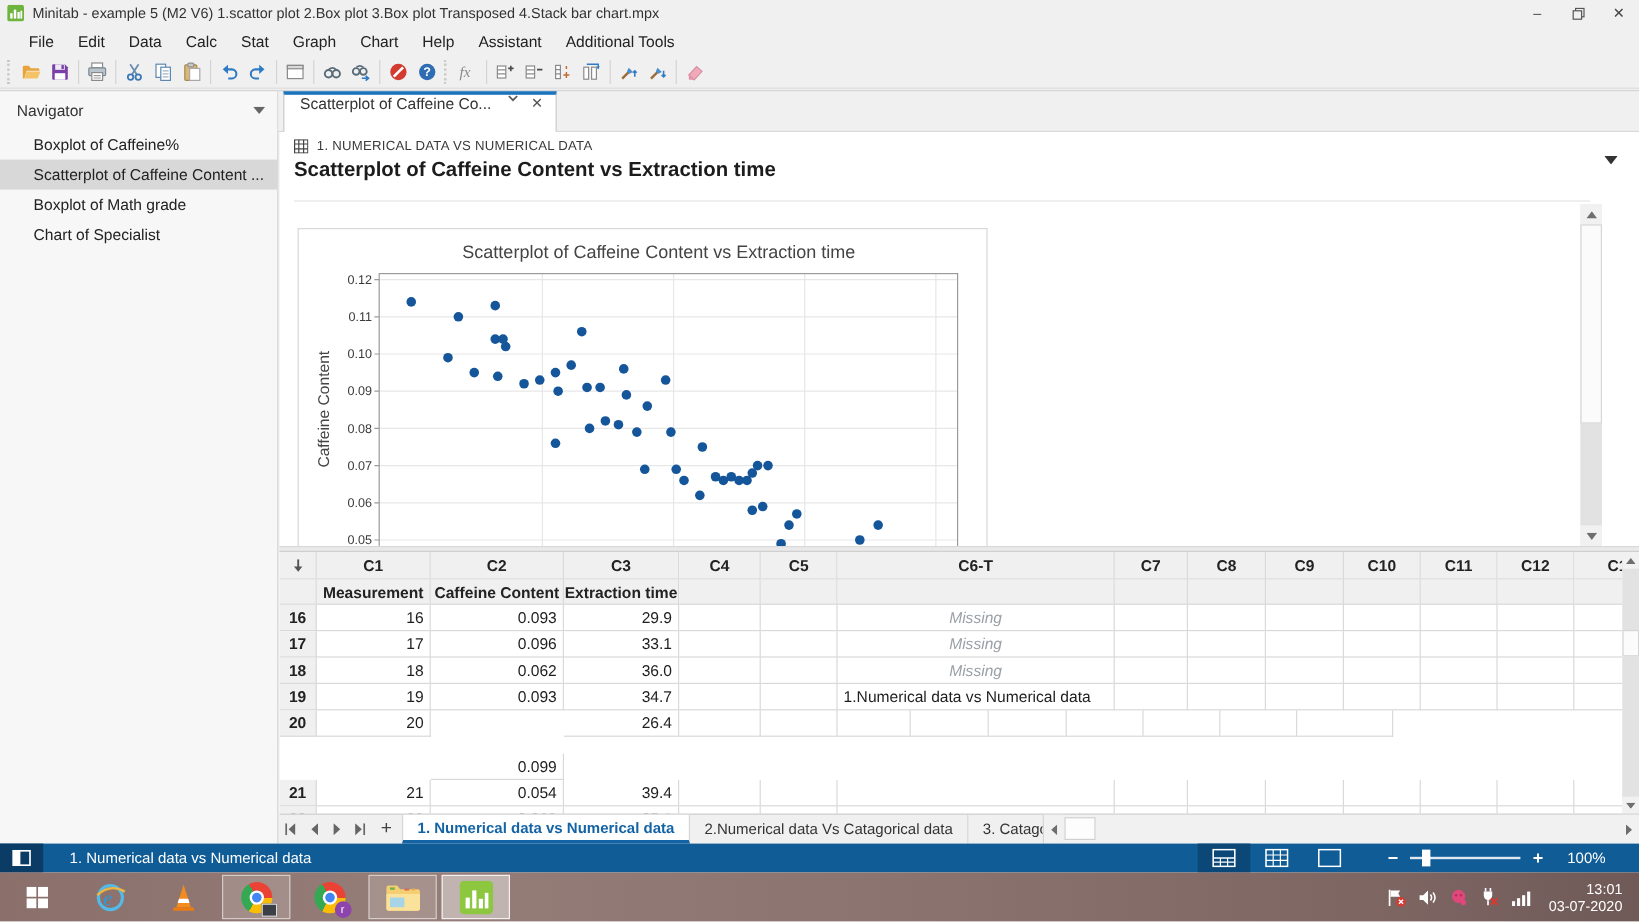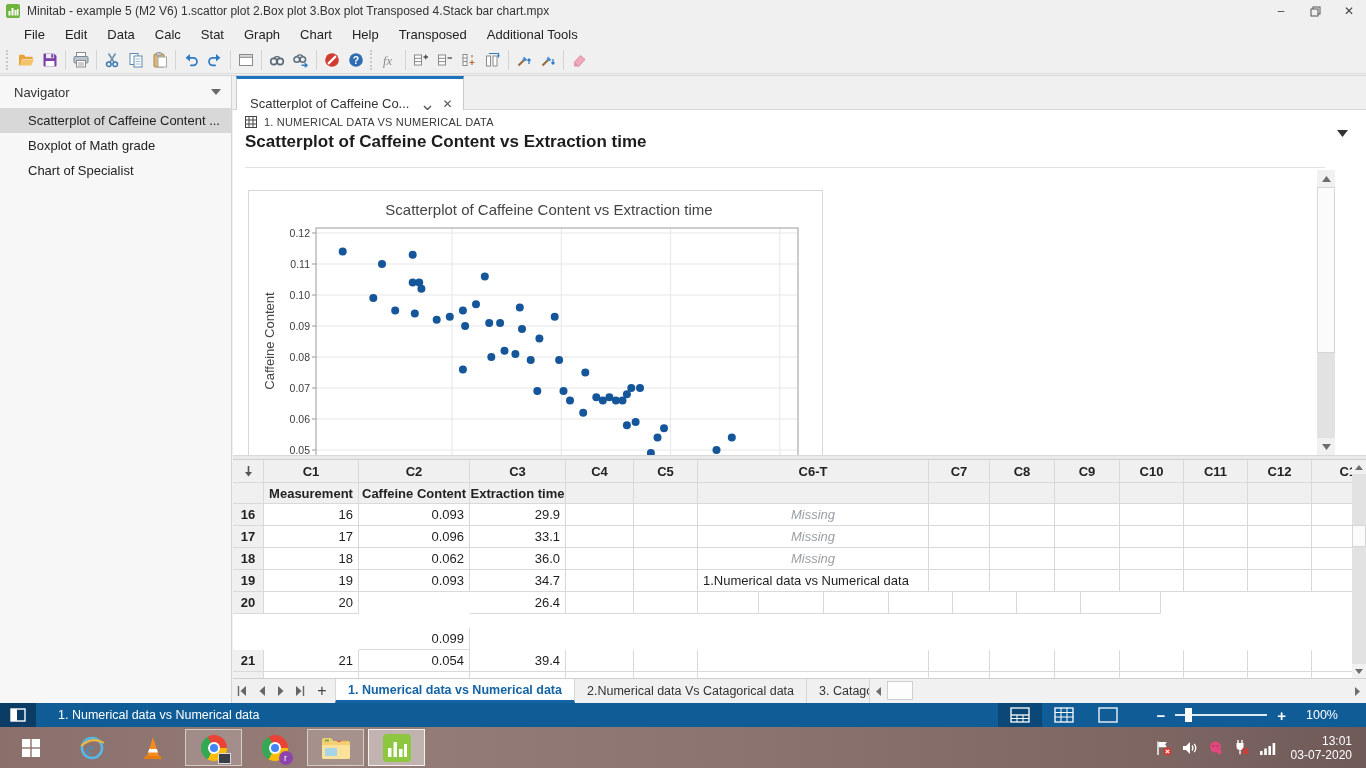--- a/index.html
+++ b/index.html
@@ -33,21 +33,21 @@
   #nav-header .caret { margin-left:auto; }
   .nav-item { height:25px; line-height:25px; padding-left:28px; font-size:13px; color:#222;
     white-space:nowrap; overflow:hidden; }
   .nav-item.sel { background:#d8d8d8; }
 
   
   #tabstrip { position:absolute; left:232px; top:75px; width:1134px; height:35px; background:#f0f0f0;
     border-bottom:1px solid #d9d9d9; border-top:1px solid #d5d5d5; }
   #doctab { position:absolute; left:4px; top:0; width:228px; height:35px; background:#fff;
     border-left:1px solid #c9c9c9; border-right:1px solid #c9c9c9; border-top:3px solid #1c75bc;
-    display:flex; align-items:flex-end; font-size:13px; color:#333; padding:0 8px 0 13px; }
+    display:flex; align-items:flex-start; font-size:13px; color:#333; padding:0 8px 0 13px; }
   #doctab .lbl { white-space:nowrap; overflow:hidden; }
   #doctab .ticn { margin-left:10px; color:#555; }
 
   
   #output { position:absolute; left:233px; top:110px; width:1133px; height:345px; background:#fff;
     overflow:hidden; }
   #out-head { position:absolute; left:12px; top:6px; display:flex; align-items:center;
     font-size:11px; color:#3a3a3a; letter-spacing:.2px; }
   #out-head .gicon { margin-right:7px; }
   #out-title { position:absolute; left:12px; top:22px; font-size:17px; font-weight:bold; color:#1c1c1c; }
@@ -162,21 +162,21 @@
 
   <div id="menubar">
       <span class="mitem">File</span>
       <span class="mitem">Edit</span>
       <span class="mitem">Data</span>
       <span class="mitem">Calc</span>
       <span class="mitem">Stat</span>
       <span class="mitem">Graph</span>
       <span class="mitem">Chart</span>
       <span class="mitem">Help</span>
-      <span class="mitem">Transposed</span>
+      <span class="mitem">Assistant</span>
       <span class="mitem">Additional Tools</span>
     </div>
 
   <div id="toolbar">
       <span class="grip"></span>
       <span class="tbtn">
         <svg width="18" height="18" viewBox="0 0 18 18">
           <path d="M2 14.5 V5 q0-1.2 1.2-1.2 H7 l1.6 2 h6 q1.2 0 1.2 1.2 v1 H5.2 L3.2 14.5 Z" fill="#e8a33d"></path>
           <path d="M3.2 14.5 l2-6 h11.6 l-2.4 6 Z" fill="#f4c367"></path>
         </svg>
@@ -338,20 +338,21 @@
   <div id="navigator">
     <div id="nav-header">
       <span>Navigator</span>
       <span class="caret">
         <svg width="10" height="6" viewBox="0 0 10 6">
             <path d="M0 0 L10 0 L5 6 Z" fill="#666"></path>
           </svg>
       </span>
     </div>
     <div id="nav-items">
+        <div class="nav-item">Boxplot of Caffeine%</div>
         <div class="nav-item sel">Scatterplot of Caffeine Content ...</div>
         <div class="nav-item">Boxplot of Math grade</div>
         <div class="nav-item">Chart of Specialist</div>
       </div>
   </div>
 
   <div id="tabstrip">
     <div id="doctab">
       <span class="lbl">Scatterplot of Caffeine Co...</span>
       <span class="ticn" style="margin-left:14px">

